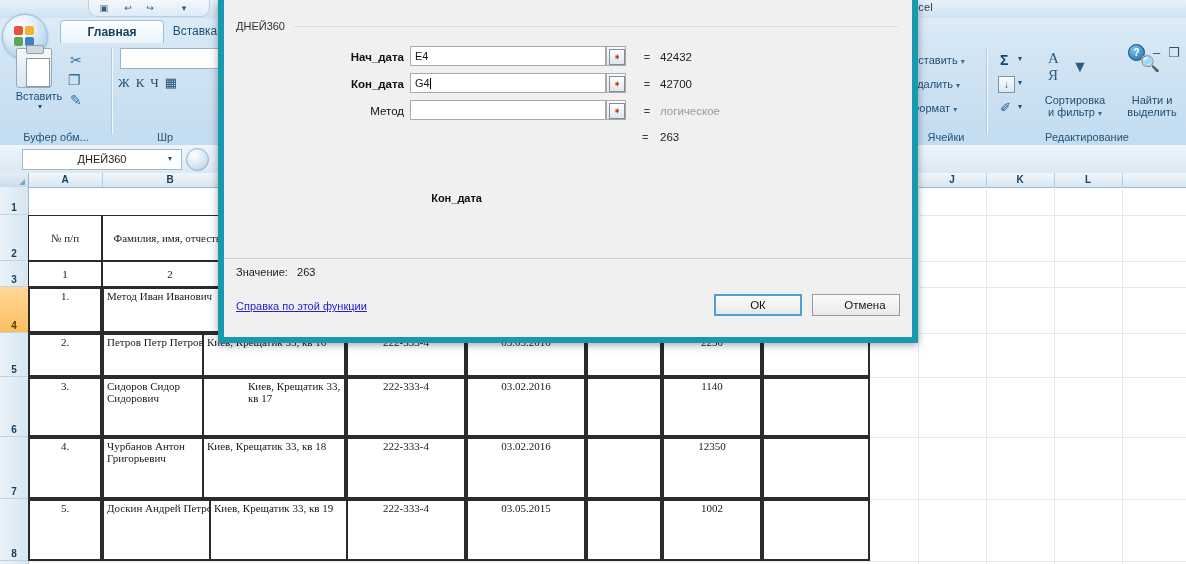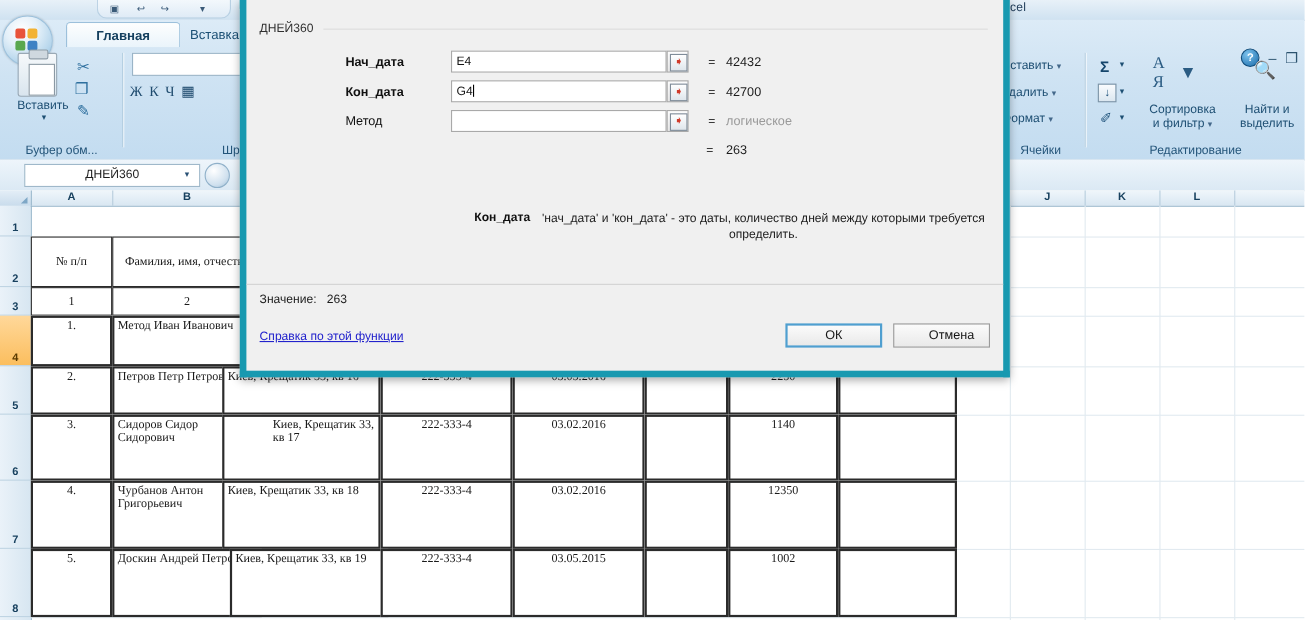--- a/index.html
+++ b/index.html
@@ -189,21 +189,21 @@
   }
   .dlg-inner{position:absolute;left:0;top:0;width:688px;height:337px;}
 
   .fnname{
     position:absolute;left:12px;top:20px;font-size:11px;color:#303030;
   }
   .fnrule{position:absolute;left:70px;top:26px;right:14px;height:1px;background:#dcdcdc;}
 
   .arg-row{position:absolute;left:0;width:688px;height:26px;}
   .arg-label{
-    position:absolute;left:90px;width:90px;text-align:left;
+    position:absolute;left:90px;width:90px;text-align:right;
     font-size:11.5px;color:#111;line-height:22px;
   }
   .arg-label.b{font-weight:bold;}
   .arg-input{
     position:absolute;left:186px;width:196px;height:20px;
     background:#fff;border:1px solid #a9a9a9;box-sizing:border-box;
     font-size:11px;color:#151515;padding:2px 4px;line-height:15px;
     font-family:"Liberation Sans",sans-serif;
   }
   .caret-bar{
@@ -310,21 +310,21 @@
       </div>
 
       <div class="rgroup" style="left:112px;width:106px;">
         <div class="fontbox" style="left:8px;"></div>
         <div class="bibu" style="left:6px;">
           <span>Ж</span>
           <span>К</span>
           <span>Ч</span>
           <span>▦</span>
         </div>
-        <div class="rgroup-label" style="text-align:right;padding-right:4px;">Шр</div>
+        <div class="rgroup-label" style="text-align:center;padding-right:4px;">Шр</div>
       </div>
 
       <div class="rgroup" style="left:905px;width:82px;">
         <div class="cellbtn" style="left:6px;top:12px;"><span>Вставить</span> <span class="caret">▾</span></div>
         <div class="cellbtn" style="left:6px;top:36px;"><span>Удалить</span> <span class="caret">▾</span></div>
         <div class="cellbtn" style="left:6px;top:60px;"><span>Формат</span> <span class="caret">▾</span></div>
         <div class="rgroup-label">Ячейки</div>
         <div class="rgroup-sep" style="left:81px;"></div>
       </div>
 
@@ -484,21 +484,20 @@
         </div>
         <div class="eq">=</div>
         <div class="argval muted">логическое</div>
       </div>
 
       <div class="result-eq">=</div>
       <div class="result-val">263</div>
 
 
       <div class="arghelp-name">Кон_дата</div>
-      <div class="arghelp-text">'нач_дата' и 'кон_дата' - это даты, количество дней между которыми требуется определить.</div>
 
       <div class="dlg-sep"></div>
 
       <div class="valline">
         <span>Значение:</span>
         &nbsp;&nbsp;<span>263</span>
       </div>
 
       <div class="helplink">Справка по этой функции</div>
 

